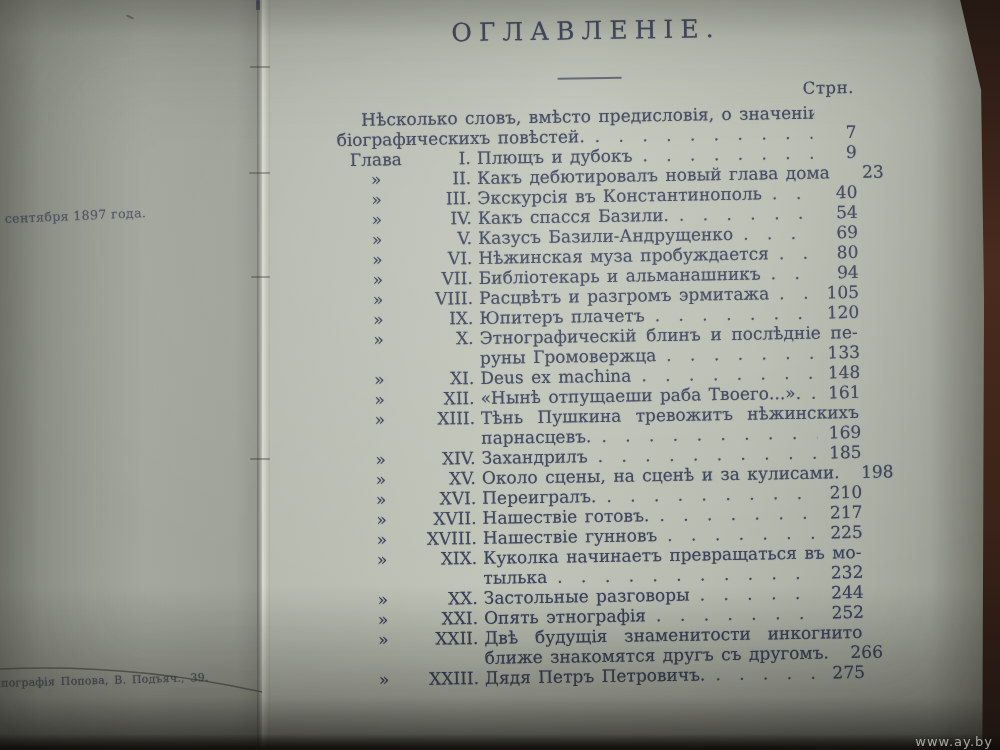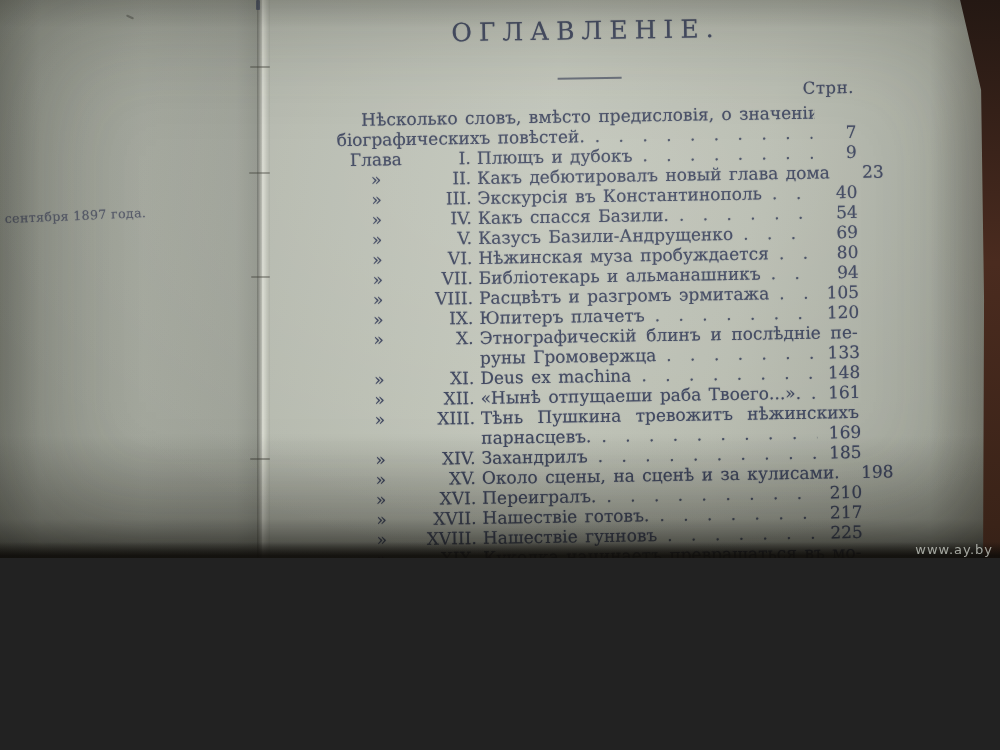--- a/index.html
+++ b/index.html
@@ -1,17 +1,17 @@
 <!DOCTYPE html>
 <html><head>
 <meta charset="utf-8">
 <style>
   html,body{margin:0;padding:0;width:1000px;height:750px;overflow:hidden;background:#222;}
   #photo{
-    position:relative;width:1000px;height:558px;overflow:hidden;
+    position:relative;width:1000px;height:750px;overflow:hidden;
     font-family:"DejaVu Serif","DejaVu Sans",serif;
     background:linear-gradient(100deg,#a7aba0 0%,#b3b7ac 25%,#c0c4b8 52%,#b7bbaf 72%,#a3a79c 92%,#999d92 100%);
   }
   
   .layer{position:absolute;pointer-events:none;}
   #left-tint{left:0;top:0;width:262px;height:750px;z-index:1;
     background:linear-gradient(to right,rgba(60,62,56,.22),rgba(60,62,56,.12) 55%,rgba(40,42,38,.16) 90%,rgba(30,32,28,.26) 100%);}
   #gutter{left:257px;top:0;width:13px;height:750px;z-index:1;filter:blur(.6px);
     background:linear-gradient(to right,rgba(20,20,16,.28) 0%,rgba(246,246,236,.55) 45%,rgba(236,236,226,.35) 65%,rgba(120,120,110,.14) 100%);}
   .nick{position:absolute;background:rgba(55,56,48,.4);z-index:2;border-radius:1px;}

